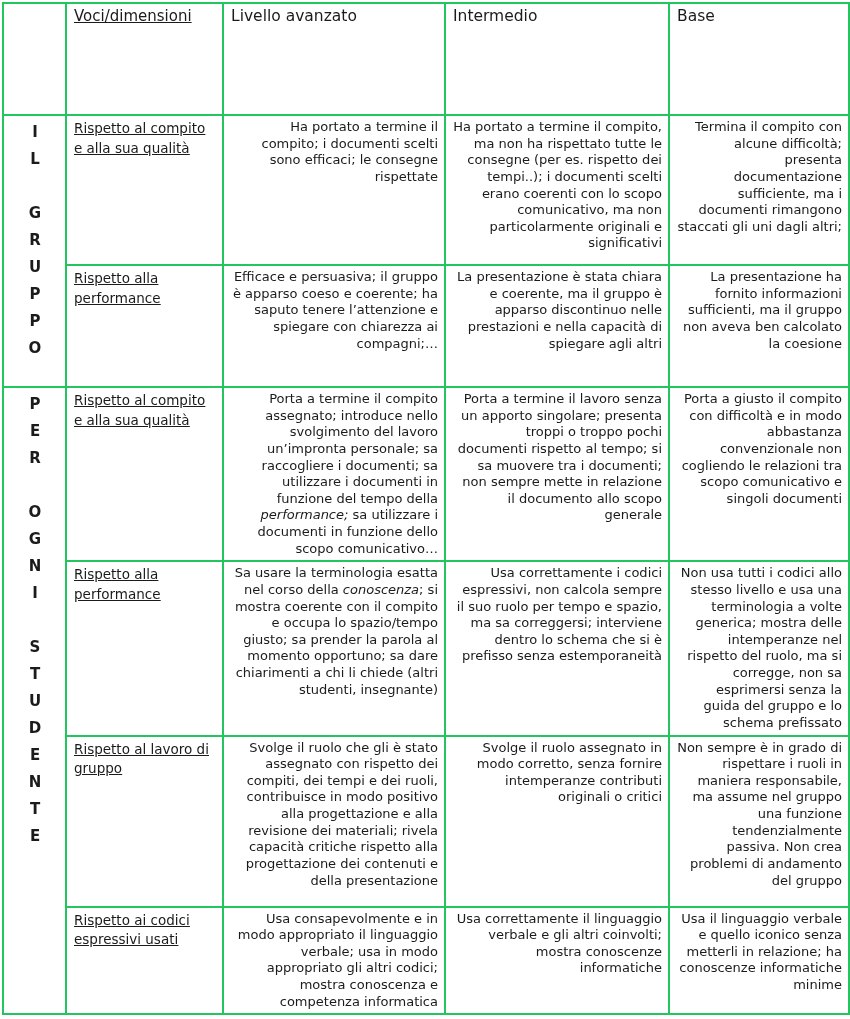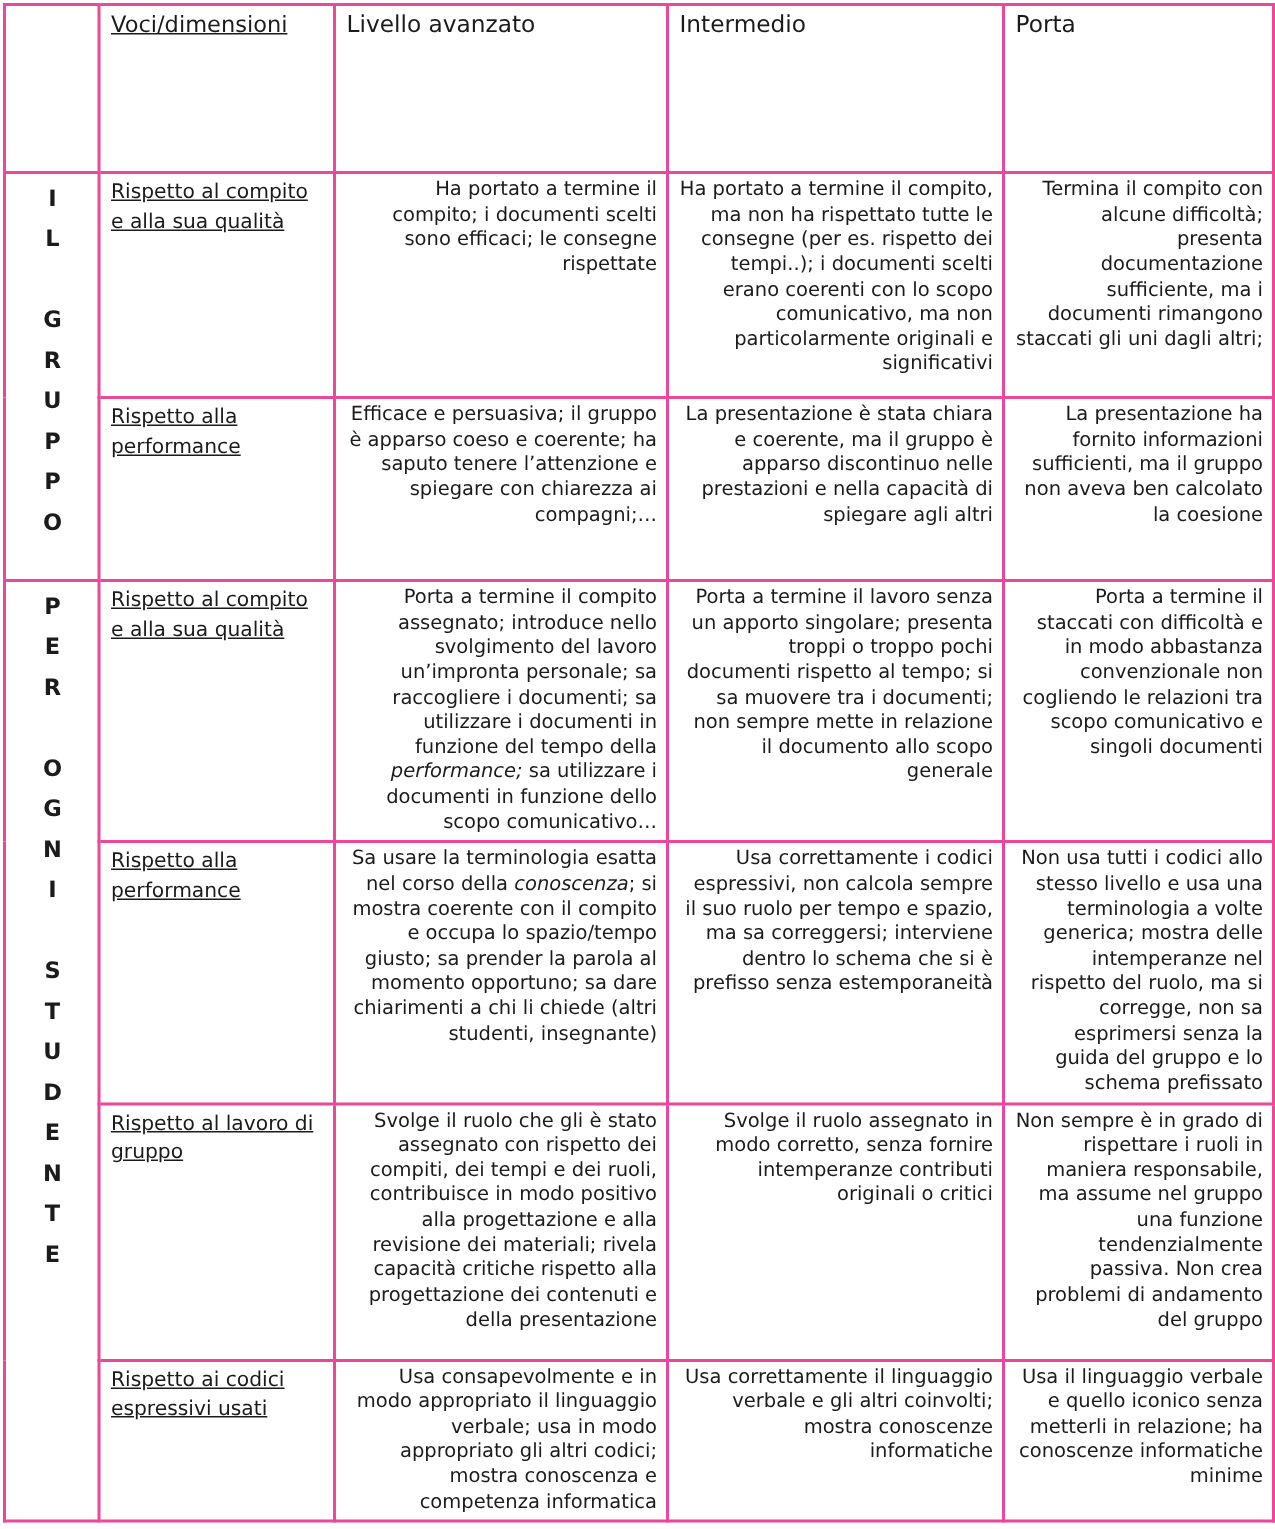--- a/index.html
+++ b/index.html
@@ -11,21 +11,21 @@
     font-family: "DejaVu Sans", "Liberation Sans", sans-serif;
     color: #1b1b1b;
   }
   table.rubric {
     border-collapse: collapse;
     table-layout: fixed;
     margin: 2px 0 0 2px;
     width: 846px;
   }
   table.rubric td {
-    border: 2px solid #ec4899;
+    border: 2px solid #22c55e;
     vertical-align: top;
     padding: 3px 6px 3px 7px;
     overflow: hidden;
   }
   td.corner { }
   td.voci-header {
     font-size: 15px;
     padding-top: 5px;
     padding-left: 12px;
   }
@@ -41,20 +41,21 @@
     text-align: center;
     white-space: pre-line;
     line-height: 27px;
     padding-top: 7px;
   }
   td.label-cell {
     font-size: 13.5px;
     line-height: 1.45;
     padding-top: 5px;
     padding-left: 9px;
+    text-decoration: underline;
   }
   td.label-cell span { text-decoration: underline; }
   td.body-cell {
     font-size: 13px;
     line-height: 1.28;
     padding-top: 4px;
     text-align: right;
   }
   td.body-cell em { }
 </style>
@@ -71,21 +72,21 @@
   </colgroup>
 
   <tbody>
       <tr style="height:112px">
     <td class="corner"></td>
     <td class="voci-header">
       <span>Voci/dimensioni</span>
     </td>
     <td class="level-header">Livello avanzato</td>
     <td class="level-header">Intermedio</td>
-    <td class="level-header">Porta</td>
+    <td class="level-header">Base</td>
   </tr>
 
   <tr style="height:150px">
     <td class="group-cell" rowspan="2">I
 L
 
 G
 R
 U
 P
@@ -123,21 +124,21 @@
 D
 E
 N
 T
 E</td>
     <td class="label-cell">
       <span>Rispetto al compito e alla sua qualità</span>
     </td>
     <td class="body-cell"><span>Porta a termine il compito assegnato; introduce nello svolgimento del lavoro un’impronta personale; sa raccogliere i documenti; sa utilizzare i  documenti in funzione del tempo della </span><em>performance;</em><span> sa utilizzare i documenti in funzione dello scopo comunicativo…</span></td>
     <td class="body-cell">Porta a termine il lavoro senza un apporto singolare; presenta troppi o troppo pochi documenti rispetto al tempo; si sa muovere tra i documenti; non sempre mette in relazione il documento allo scopo generale</td>
-    <td class="body-cell">Porta a termine il staccati con difficoltà e in modo abbastanza convenzionale non cogliendo le relazioni tra scopo comunicativo e singoli documenti</td>
+    <td class="body-cell">Porta a giusto il compito con difficoltà e in modo abbastanza convenzionale non cogliendo le relazioni tra scopo comunicativo e singoli documenti</td>
   </tr>
   <tr style="height:169px">
     <td class="label-cell">
       <span>Rispetto alla performance</span>
     </td>
     <td class="body-cell"><span>Sa usare la terminologia esatta nel corso della </span><em>conoscenza</em><span>; si mostra coerente con il compito e occupa lo spazio/tempo giusto; sa prender la parola al momento opportuno; sa dare chiarimenti a chi li chiede (altri studenti, insegnante)</span></td>
     <td class="body-cell">Usa correttamente i codici espressivi, non calcola sempre il suo ruolo per tempo e spazio, ma sa correggersi; interviene dentro lo schema che si è prefisso senza estemporaneità</td>
     <td class="body-cell">Non usa tutti i codici allo stesso livello e usa una terminologia a volte generica; mostra delle intemperanze nel rispetto del ruolo, ma si corregge, non sa esprimersi senza la guida del gruppo e lo schema prefissato</td>
   </tr>
   <tr style="height:171px">

